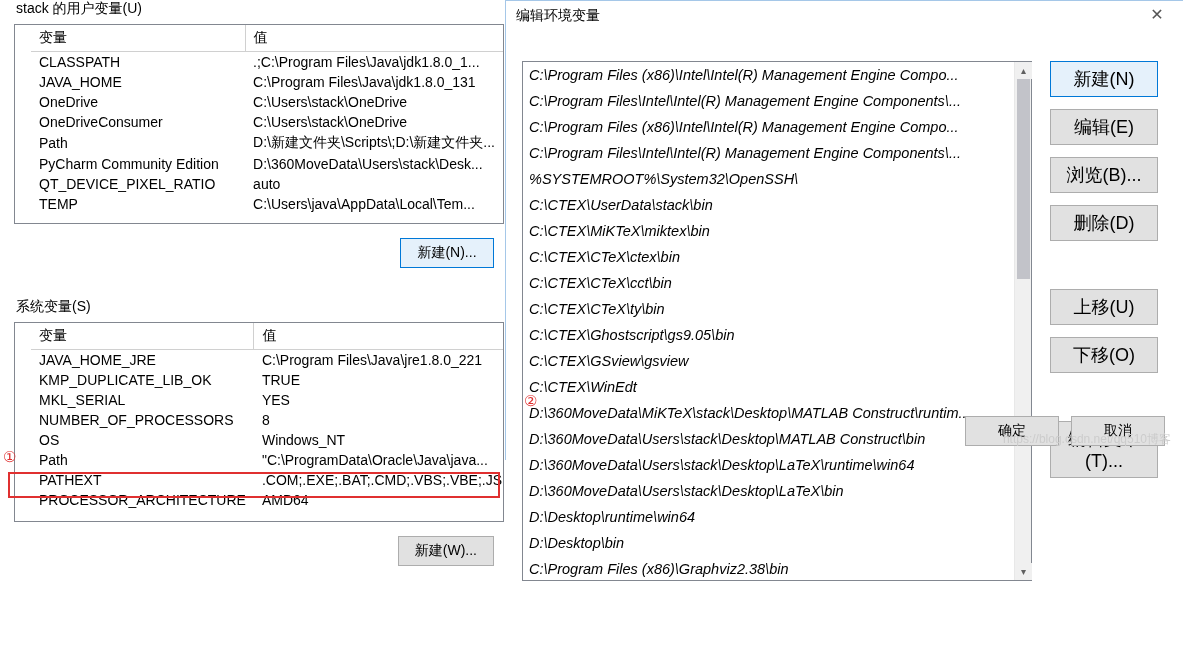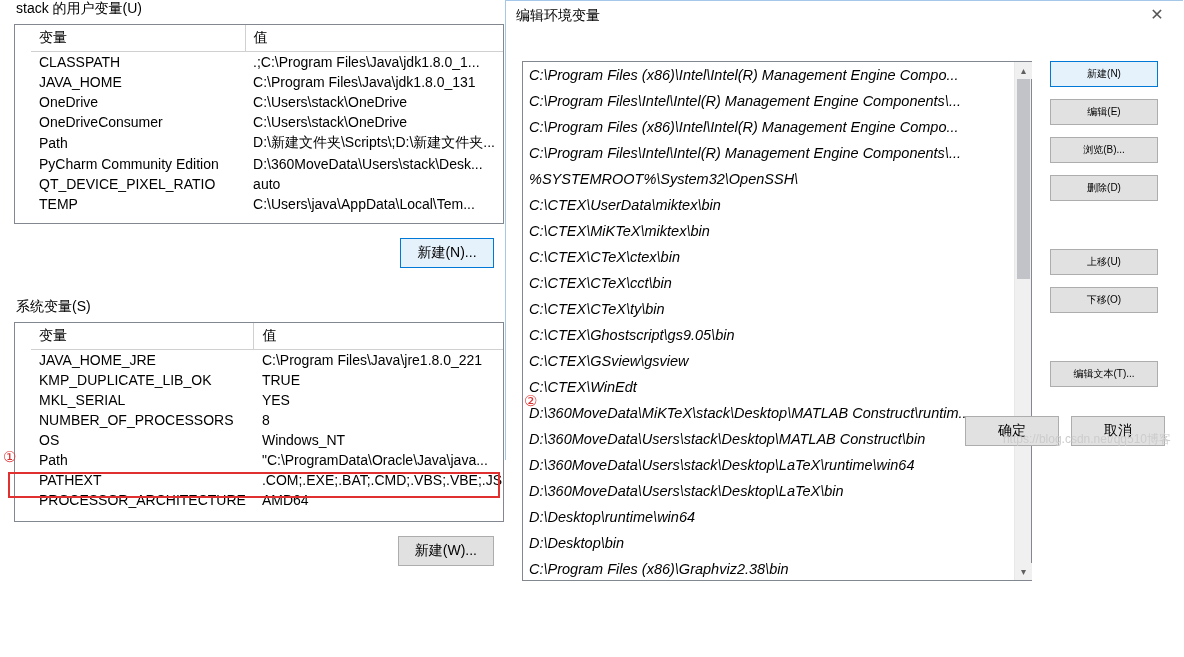--- a/index.html
+++ b/index.html
@@ -42,21 +42,21 @@
   .dlg-close { position:absolute; right:6px; top:0; width:40px; height:22px; text-align:center; font-size:16px; color:#555;}
   .dlg-body { display:flex; padding: 32px 14px 0 16px; height: 592px; }
   .listbox { border:1px solid #828790; width: 510px; height: 520px; position:relative; background:#fff; }
   .list-inner{ position:absolute; left:0; top:0; right:18px; bottom:0; overflow:hidden;}
   .list-item { padding: 3px 6px 2px 6px; white-space:nowrap; overflow:hidden; text-overflow:ellipsis; font-size:14.5px; line-height:1.45;font-style:italic;}
   .scrollbar{ position:absolute; right:0; top:0; width:17px; height:100%; background:#f0f0f0; border-left:1px solid #e8e8e8;}
   .sb-btn{position:absolute; left:0; width:17px; height:17px; background:#f0f0f0; text-align:center; font-size:10px; color:#606060; line-height:17px;}
   .sb-up{top:0;} .sb-dn{bottom:0;}
   .sb-thumb{position:absolute; left:2px; width:13px; background:#c2c3c9;}
   .dlg-right { width: 130px; padding-left: 18px; }
-  .rbtn { width: 108px; padding:5px 0; text-align:center; border:1px solid #adadad; background:#e1e1e1; margin-bottom:12px; font-size:10px; }
+  .rbtn { width: 108px; padding:5px 0; text-align:center; border:1px solid #adadad; background:#e1e1e1; margin-bottom:12px; font-size:18px; }
   .rbtn.hov{background:#e5f1fb; border-color:#0078d7;}
   .rgap { height: 36px; }
   .dlg-buttons { position:absolute; right:18px; bottom:14px; }
   .dlg-buttons .btn{ margin-left:8px;}
   .circ2 { position:absolute; left: 18px; bottom: 50px; color:#e03030; font-size:15px; }
   .watermark{ position:absolute; right:12px; bottom:12px; color:#ccc; font-size:12px;}
 </style>
 </head>
 <body>
 
@@ -170,21 +170,21 @@
     <span class="dlg-close">✕</span>
   </div>
   <div class="dlg-body">
     <div class="listbox">
       <div class="list-inner" id="path-list">
           <div class="list-item">C:\Program Files (x86)\Intel\Intel(R) Management Engine Compo...</div>
           <div class="list-item">C:\Program Files\Intel\Intel(R) Management Engine Components\...</div>
           <div class="list-item">C:\Program Files (x86)\Intel\Intel(R) Management Engine Compo...</div>
           <div class="list-item">C:\Program Files\Intel\Intel(R) Management Engine Components\...</div>
           <div class="list-item">%SYSTEMROOT%\System32\OpenSSH\</div>
-          <div class="list-item">C:\CTEX\UserData\miktex\bin</div>
+          <div class="list-item">C:\CTEX\UserData\stack\bin</div>
           <div class="list-item">C:\CTEX\MiKTeX\miktex\bin</div>
           <div class="list-item">C:\CTEX\CTeX\ctex\bin</div>
           <div class="list-item">C:\CTEX\CTeX\cct\bin</div>
           <div class="list-item">C:\CTEX\CTeX\ty\bin</div>
           <div class="list-item">C:\CTEX\Ghostscript\gs9.05\bin</div>
           <div class="list-item">C:\CTEX\GSview\gsview</div>
           <div class="list-item">C:\CTEX\WinEdt</div>
           <div class="list-item">D:\360MoveData\MiKTeX\stack\Desktop\MATLAB Construct\runtim...</div>
           <div class="list-item">D:\360MoveData\Users\stack\Desktop\MATLAB Construct\bin</div>
           <div class="list-item">D:\360MoveData\Users\stack\Desktop\LaTeX\runtime\win64</div>

